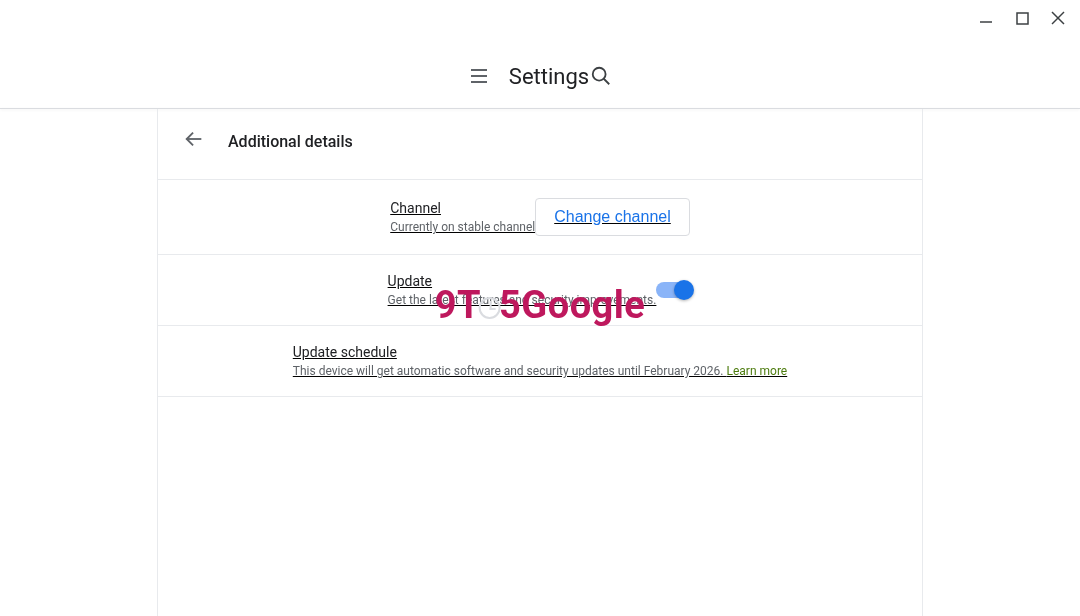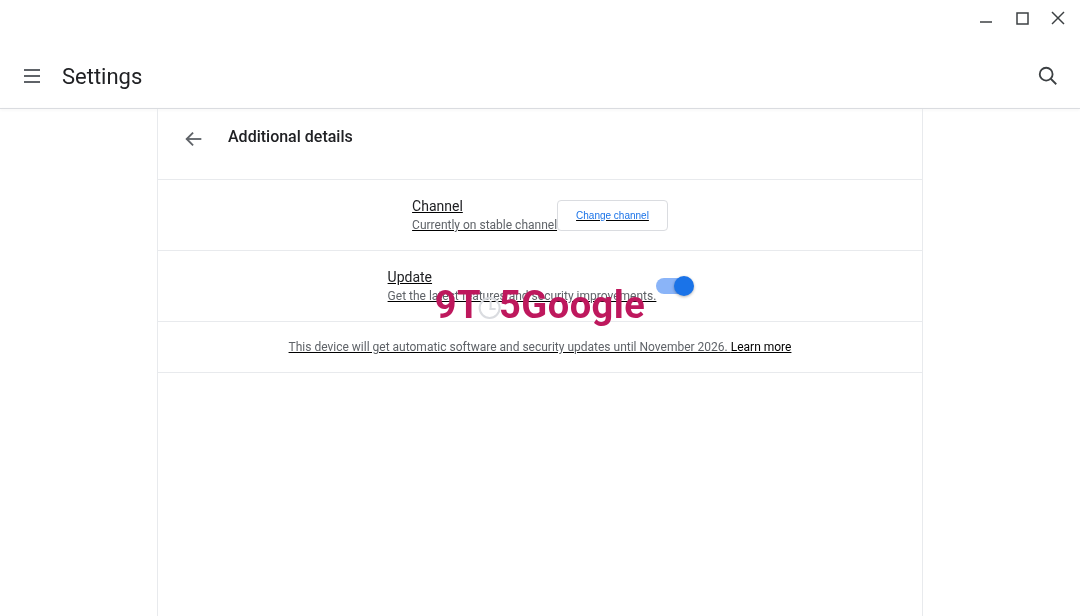--- a/index.html
+++ b/index.html
@@ -31,21 +31,21 @@
       justify-content: center;
       cursor: pointer;
       color: #3c4043;
     }
     .app-header {
       display: flex;
       align-items: center;
       padding: 0 20px;
       height: 64px;
       margin-top: 44px;
-      justify-content: space-between;
+      justify-content: center;
     }
     .header-left {
       display: flex;
       align-items: center;
       gap: 18px;
     }
     .hamburger {
       width: 24px;
       height: 24px;
       display: flex;
@@ -80,21 +80,21 @@
     }
     .settings-panel {
       width: 766px;
       margin: 0 auto;
       border-left: 1px solid #e8eaed;
       border-right: 1px solid #e8eaed;
       min-height: 100%;
     }
     .panel-header {
       display: flex;
-      align-items: flex-start;
+      align-items: flex-end;
       padding: 18px 24px 28px 24px;
       gap: 22px;
       border-bottom: 1px solid #e8eaed;
     }
     .back-arrow {
       width: 24px;
       height: 24px;
       display: flex;
       align-items: center;
       justify-content: center;
@@ -124,21 +124,21 @@
       color: #202124;
     }
     .row-subtitle {
       font-size: 12px;
       color: #5f6368;
     }
     .change-btn {
       border: 1px solid #dadce0;
       background: #fff;
       color: #1a73e8;
-      font-size: 10px;
+      font-size: 16px;
       font-weight: 500;
       padding: 9px 18px;
       border-radius: 4px;
       cursor: pointer;
     }
     .toggle {
       width: 36px;
       height: 16px;
       background: #8ab4f8;
       border-radius: 8px;
@@ -149,21 +149,21 @@
       position: absolute;
       right: -2px;
       top: -2px;
       width: 20px;
       height: 20px;
       background: #1a73e8;
       border-radius: 50%;
       box-shadow: 0 1px 3px rgba(0,0,0,0.3);
     }
     .learn-more {
-      color: #000000;
+      color: #4d7c0f;
       cursor: pointer;
     }
     .row-actions {
       display: flex;
       align-items: center;
       gap: 0;
     }
     .action-icon {
       width: 40px;
       height: 40px;
@@ -286,22 +286,23 @@
         <div class="row-title">Update</div>
         <div class="row-subtitle">Get the latest features and security improvements.</div>
       </div>
       <div class="toggle">
         <div class="toggle-knob"></div>
       </div>
     </div>
 
     <div class="settings-row">
       <div class="row-text">
+        <div class="row-title">Update schedule</div>
         <div class="row-subtitle">
-          <span>This device will get automatic software and security updates until November 2026. </span><span class="learn-more">Learn more</span>
+          <span>This device will get automatic software and security updates until February 2026. </span><span class="learn-more">Learn more</span>
         </div>
       </div>
     </div>
 
 
   </div>
 </div>
 
 <div class="watermark">
   <span>9T</span><span class="clock"></span><span>5Google</span>

